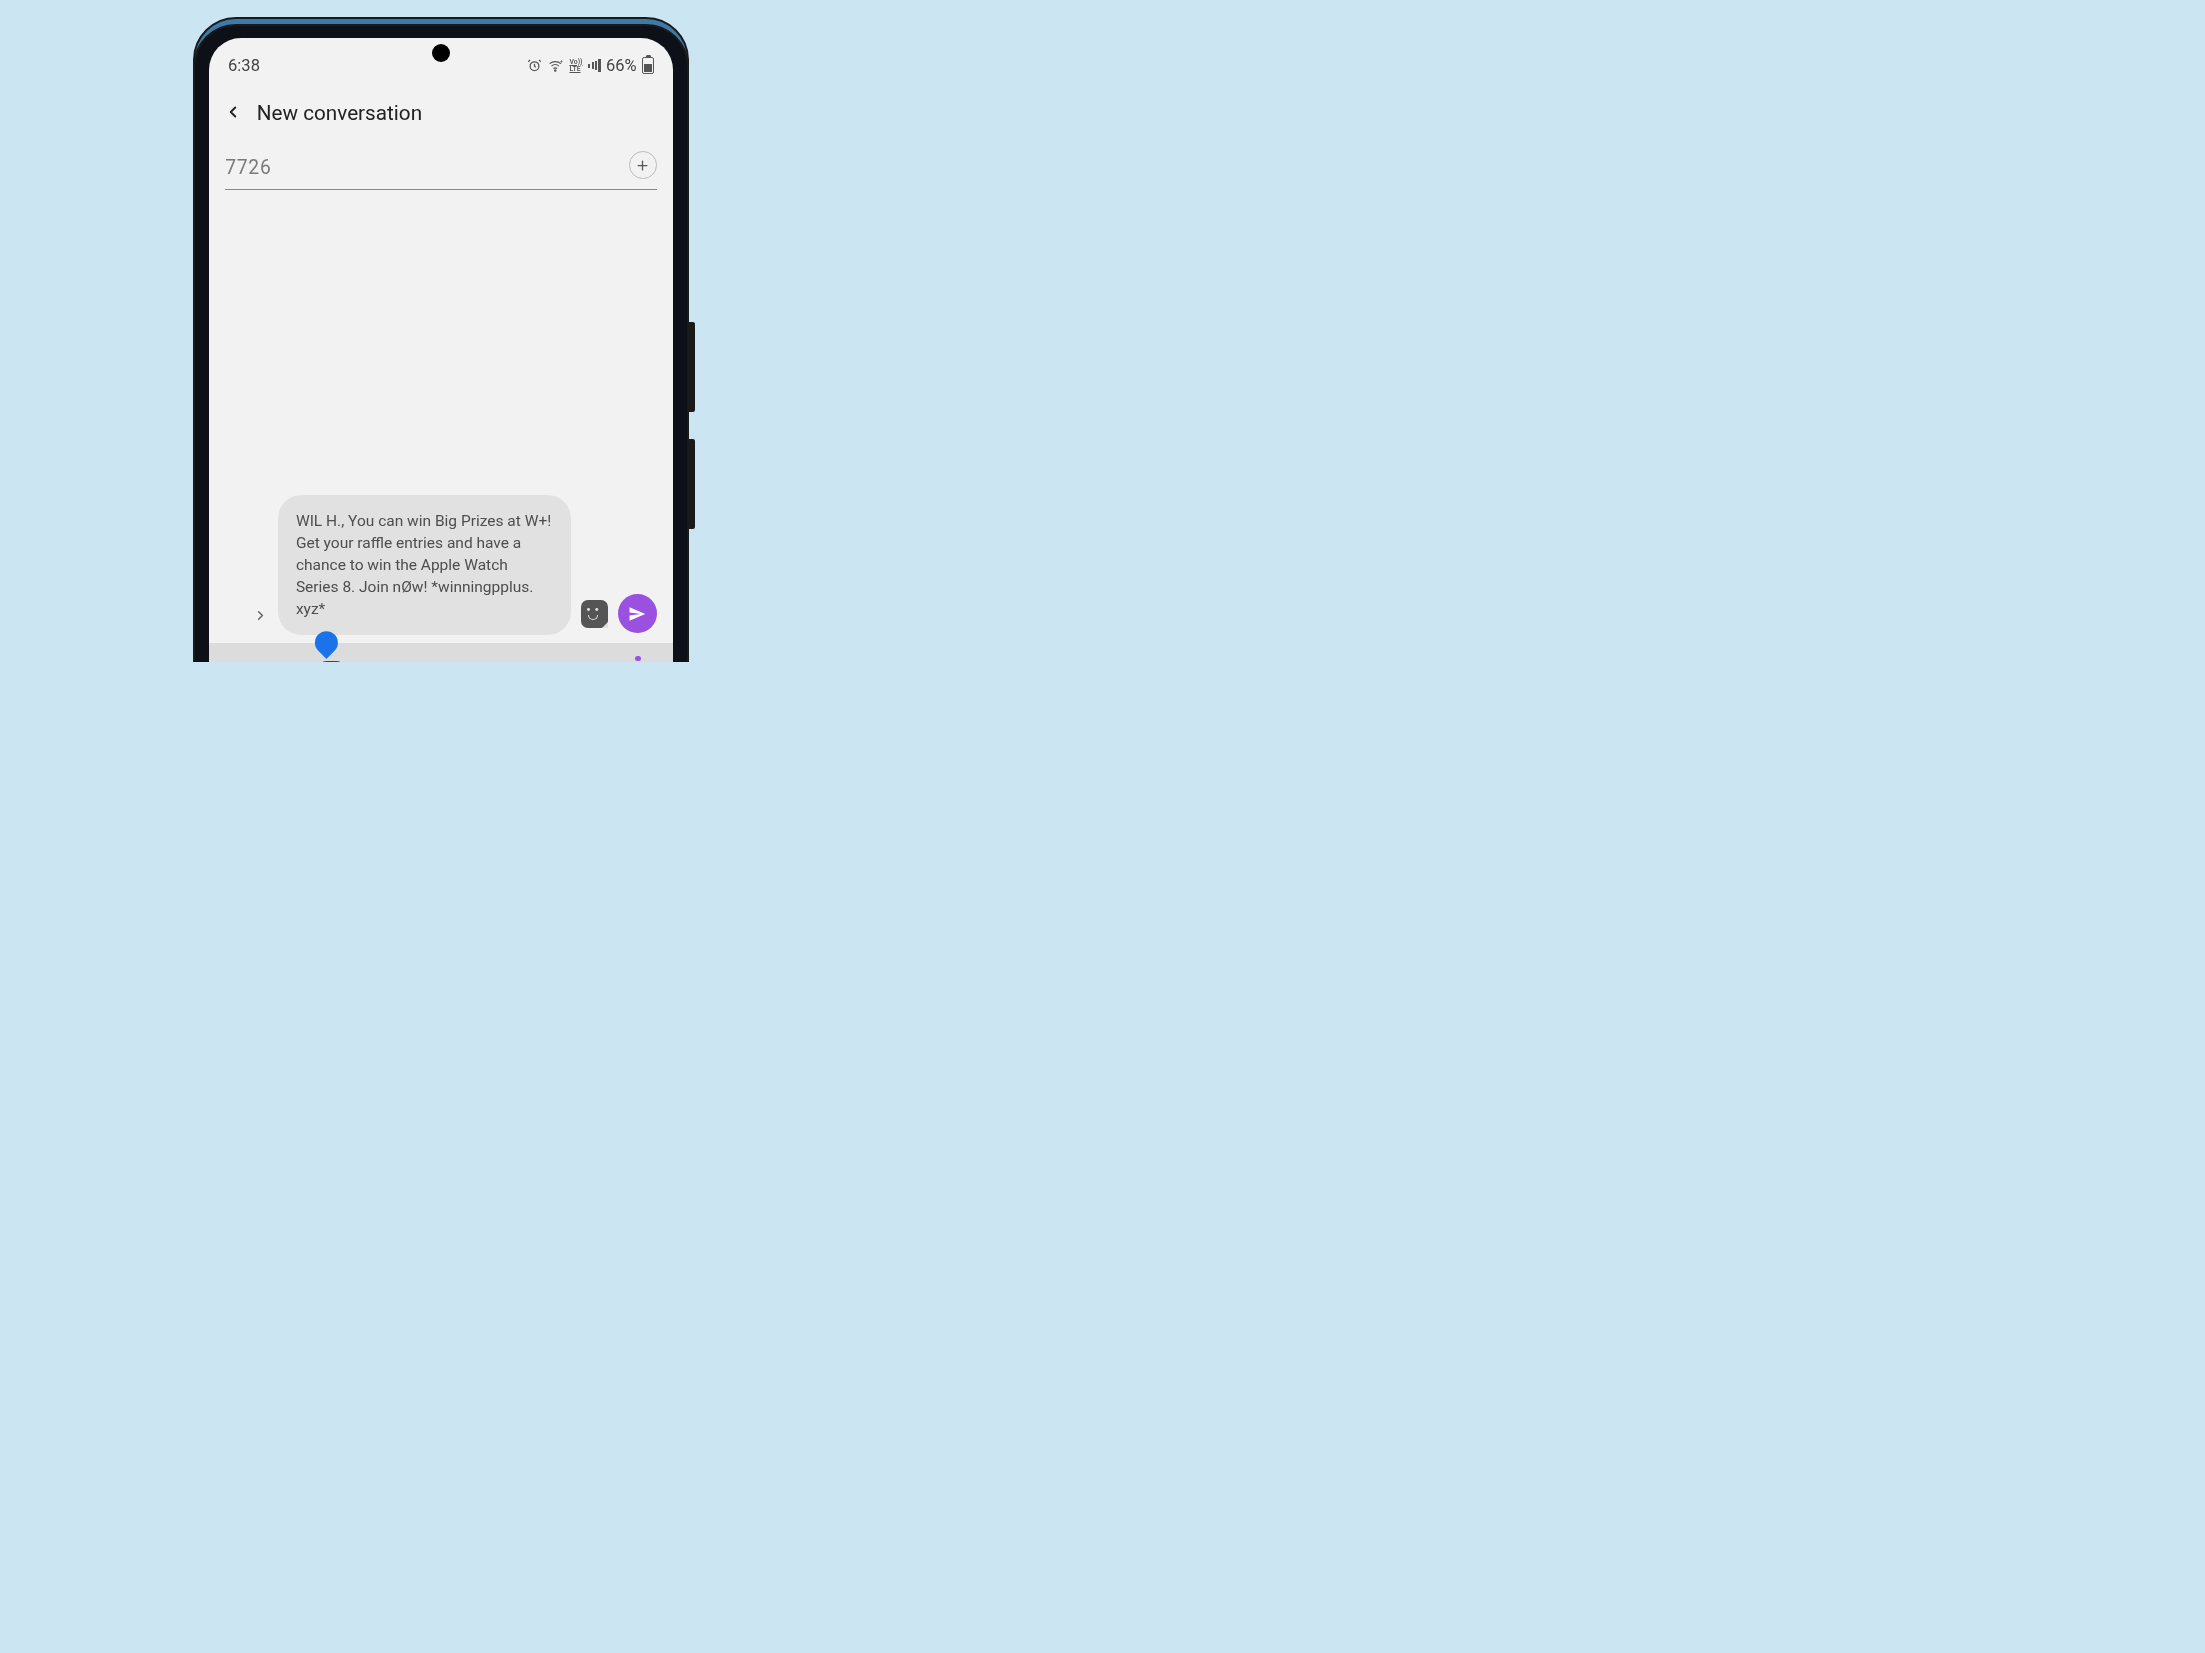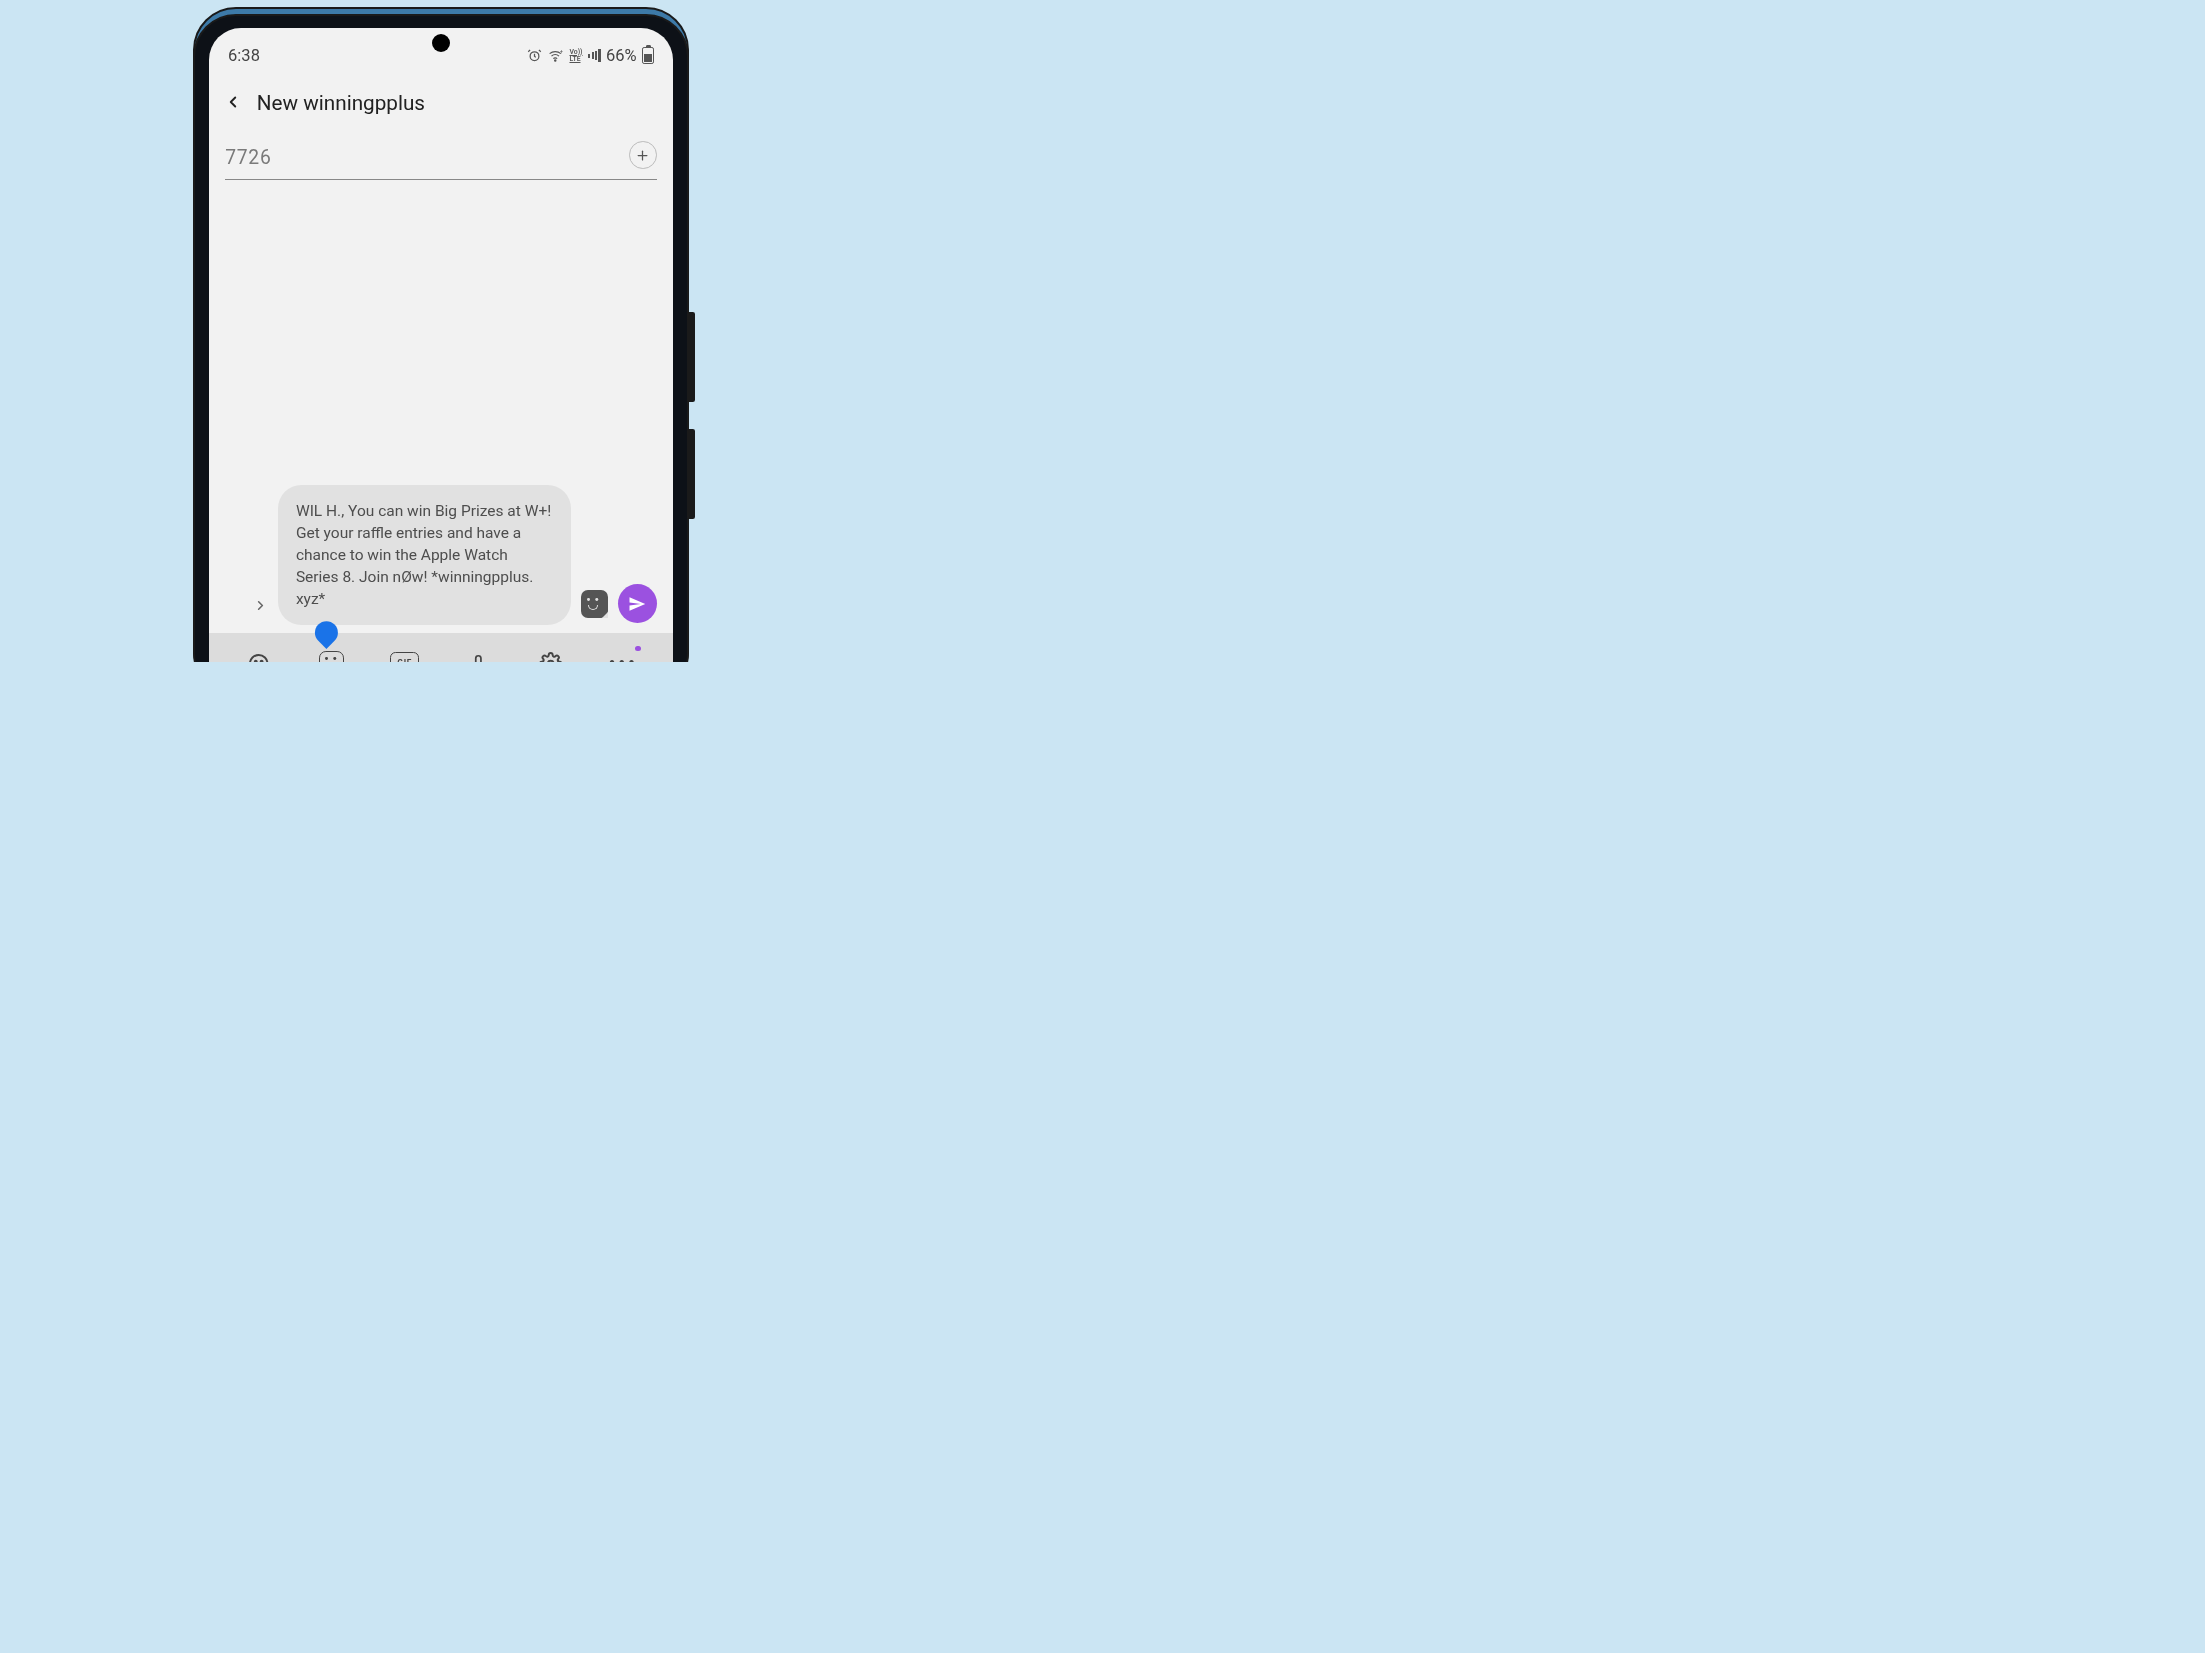--- a/index.html
+++ b/index.html
@@ -9,21 +9,21 @@
     height: 662px;
     overflow: hidden;
     position: relative;
     font-family: -apple-system, BlinkMacSystemFont, "Segoe UI", Roboto, sans-serif;
   }
   
 
   .phone-wrap {
     position: absolute;
     left: 50%;
-    top: 7px;
+    top: 17px;
     transform: translateX(-50%);
     width: 496px;
     height: 689px;
   }
   .phone-back {
     position: absolute;
     left: 0; top: 0;
     width: 496px; height: 686px;
     background: #3d7aa8;
     border: 2.1px solid #1a1a1a;
@@ -260,21 +260,21 @@
           <span class="battery-icn"></span>
         </div>
       </div>
 
       <div class="header">
         <span>
           <svg width="18" height="18" viewBox="0 0 24 24" fill="none" stroke="#222" stroke-width="2.5" stroke-linecap="round" stroke-linejoin="round">
               <polyline points="15 18 9 12 15 6"></polyline>
             </svg>
         </span>
-        <span class="header-title">New winningpplus</span>
+        <span class="header-title">New conversation</span>
       </div>
 
       <div class="recipient-row">
         <span class="value">7726</span>
         <div class="plus-btn">
           <svg width="15" height="15" viewBox="0 0 24 24" stroke="#555" stroke-width="2" stroke-linecap="round">
               <line x1="12" y1="5" x2="12" y2="19"></line>
               <line x1="5" y1="12" x2="19" y2="12"></line>
             </svg>
         </div>

